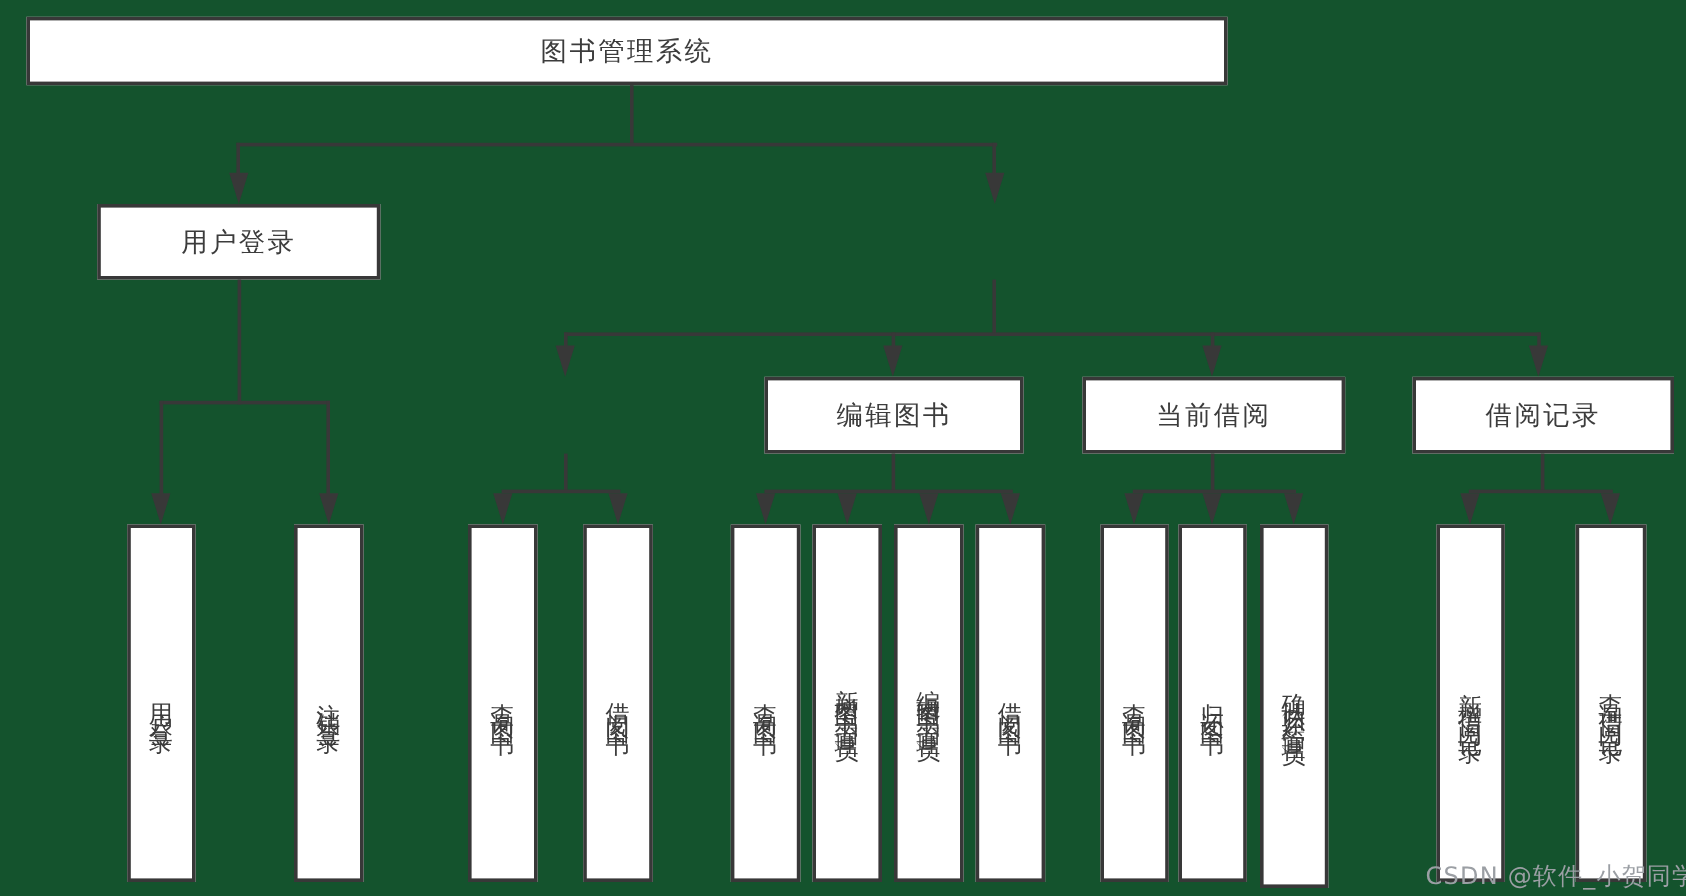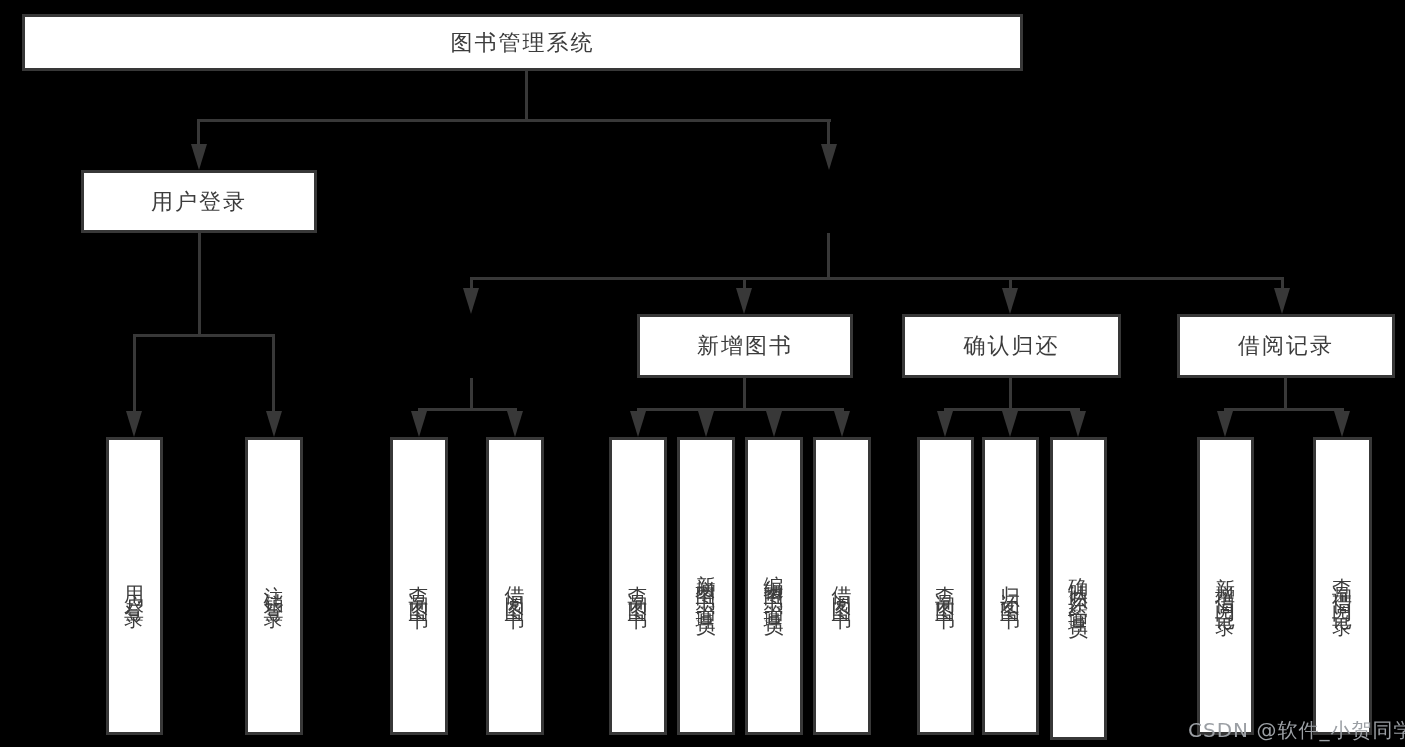--- a/index.html
+++ b/index.html
@@ -28,21 +28,21 @@
     border-top:26px solid var(--line);
   }
   .watermark{
     position:absolute;left:1188px;top:717px;
     font-size:20px;color:var(--wm);letter-spacing:1px;white-space:nowrap;
   }
 </style>
 </head>
 <body>
 
-<div class="canvas" style="--line: #383838; --text: #3c3c3c; --wm: #9b9fa4; background: #000000;">
+<div class="canvas" style="--line: #383838; --text: #3c3c3c; --wm: #9b9fa4; background: #14532d;">
 
   <div class="box" style="left:22px;top:14px;width:1001px;height:57px">
     <span class="hlabel">图书管理系统</span>
   </div>
 
   <div class="vline" style="left:525px;top:71px;height:50px"></div>
   <div class="hline" style="left:197px;top:119px;width:634px"></div>
   <div class="vline" style="left:197px;top:119px;height:30px"></div>
   <div class="vline" style="left:827px;top:119px;height:30px"></div>
   <div class="arrow" style="left:191px;top:144px"></div>
@@ -64,24 +64,24 @@
   <div class="vline" style="left:470px;top:277px;height:16px"></div>
   <div class="vline" style="left:743px;top:277px;height:16px"></div>
   <div class="vline" style="left:1009px;top:277px;height:16px"></div>
   <div class="vline" style="left:1281px;top:277px;height:16px"></div>
   <div class="arrow" style="left:463px;top:288px"></div>
   <div class="arrow" style="left:736px;top:288px"></div>
   <div class="arrow" style="left:1002px;top:288px"></div>
   <div class="arrow" style="left:1274px;top:288px"></div>
 
   <div class="box" style="left:637px;top:314px;width:216px;height:64px">
-    <span class="hlabel">新增图书</span>
+    <span class="hlabel">编辑图书</span>
   </div>
   <div class="box" style="left:902px;top:314px;width:219px;height:64px">
-    <span class="hlabel">确认归还</span>
+    <span class="hlabel">当前借阅</span>
   </div>
   <div class="box" style="left:1177px;top:314px;width:218px;height:64px">
     <span class="hlabel">借阅记录</span>
   </div>
 
   <div class="vline" style="left:470px;top:378px;height:32px"></div>
   <div class="hline" style="left:418px;top:408px;width:99px"></div>
   <div class="arrow" style="left:411px;top:411px"></div>
   <div class="arrow" style="left:507px;top:411px"></div>
 

